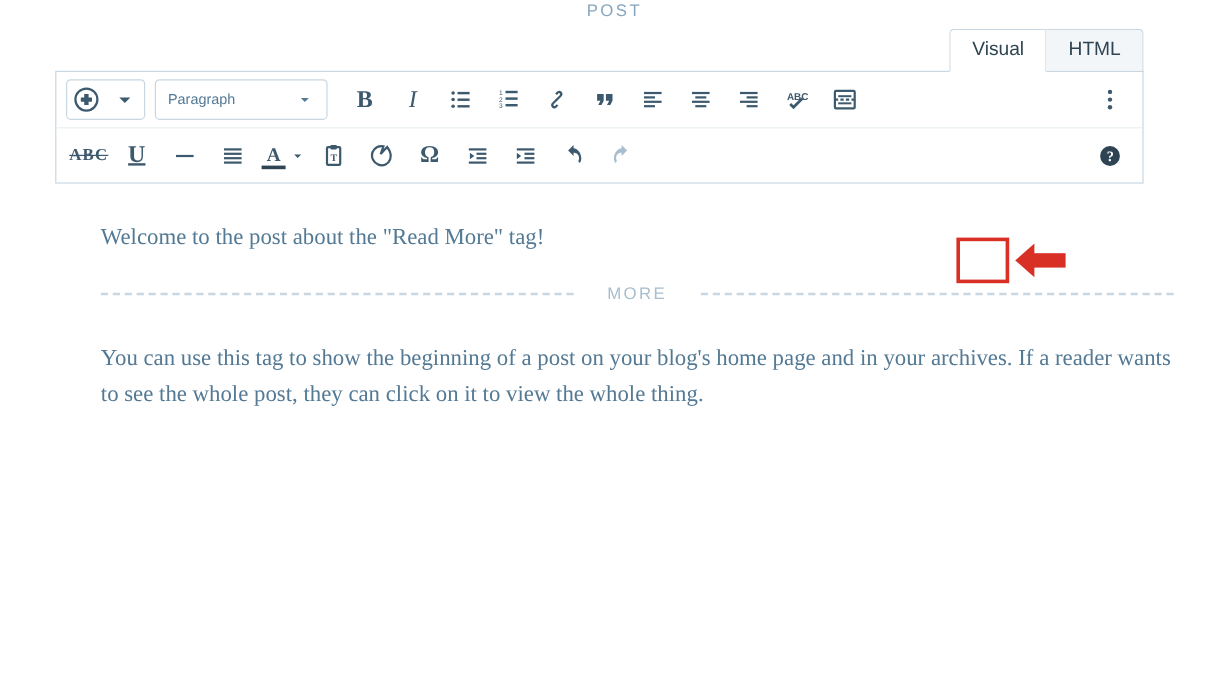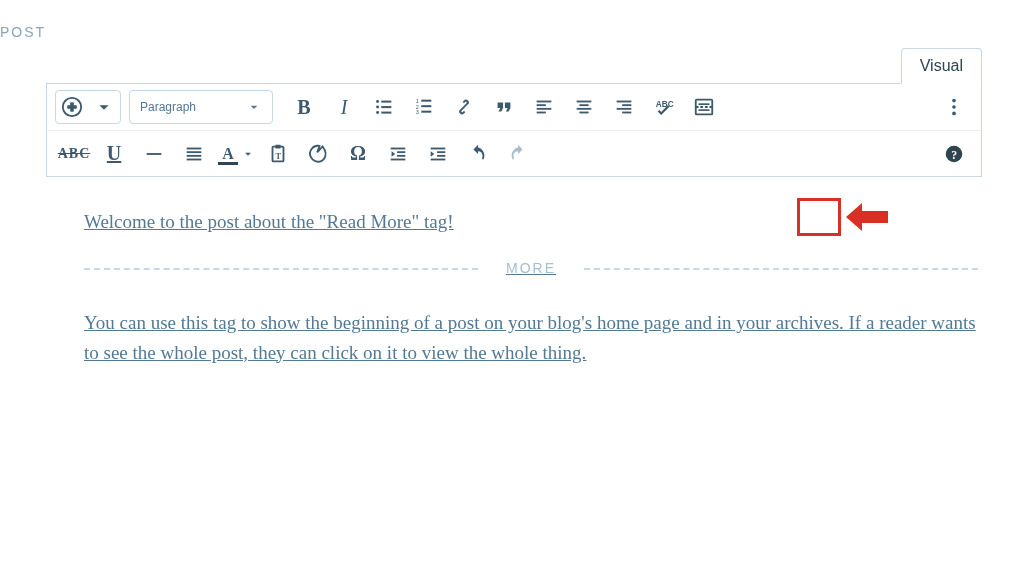--- a/index.html
+++ b/index.html
@@ -10,41 +10,41 @@
     font-family: -apple-system, BlinkMacSystemFont, "Segoe UI", Helvetica, Arial, sans-serif;
     color: #3d596d;
     overflow: hidden;
   }
   .container {
     position: relative;
     width: 1024px;
     height: 570px;
   }
   .post-type {
-    padding-top: 24px;
+    text-align: center;
     font-size: 14px;
     letter-spacing: 2px;
     color: #87a6bc;
   }
   .title-row {
     display: flex;
     align-items: center;
     gap: 24px;
     padding: 24px 46px 12px 46px;
   }
   .permalink-icon svg { width: 30px; height: 30px; fill:#87a6bc; }
   .page-title {
     font-family: Georgia, "Times New Roman", serif;
     font-weight: 700;
     font-size: 44px;
     margin: 0;
     color: #2e4453;
   }
   .editor-area {
-    margin: 8px 42px 0 46px;
+    margin: 8px 71px 0 46px;
   }
   .tabs {
     display: flex;
     justify-content: flex-end;
     margin-bottom: -1px;
   }
   .tab {
     padding: 8px 18px;
     font-size: 16px;
     color: #2e4453;
@@ -131,21 +131,20 @@
     pointer-events:none;
   }
   .arrow-left .shaft { position:absolute; left:12px; top:8px; width:30px; height:12px; background:#d93025; }
   .arrow-left .head { position:absolute; left:0; top:0; width:0;height:0;border-top:14px solid transparent;border-bottom:14px solid transparent;border-right:16px solid #d93025;}
   .content {
     padding: 30px 46px 0 84px;
     font-family: Georgia, "Times New Roman", serif;
     font-size: 19px;
     line-height: 1.55;
     color: #537994;
-    text-decoration: underline;
   }
   .content p { margin: 0 0 22px 0; }
   .more-divider {
     display: flex;
     align-items: center;
     gap: 28px;
     color: #a8bece;
     font-family: -apple-system, Helvetica, Arial, sans-serif;
     font-size: 14px;
     letter-spacing: 2px;
@@ -167,20 +166,21 @@
 
 <div class="container">
 
   <div class="post-type">POST</div>
 
 
   <div class="editor-area">
 
     <div class="tabs">
       <div class="tab active">Visual</div>
+      <div class="tab">HTML</div>
     </div>
 
     <div class="toolbar">
 
       <div class="toolbar-row">
         <div class="add-group">
           <button class="tbtn">
             <svg viewBox="0 0 24 24">
                 <path d="M12 2a10 10 0 1 0 .001 20.001A10 10 0 0 0 12 2zm1 14h-2v-3H8v-2h3V8h2v3h3v2h-3v3z" fill="none" stroke="#3d596d" stroke-width="2"></path>
                 <path d="M11 7h2v10h-2zM7 11h10v2H7z"></path>

